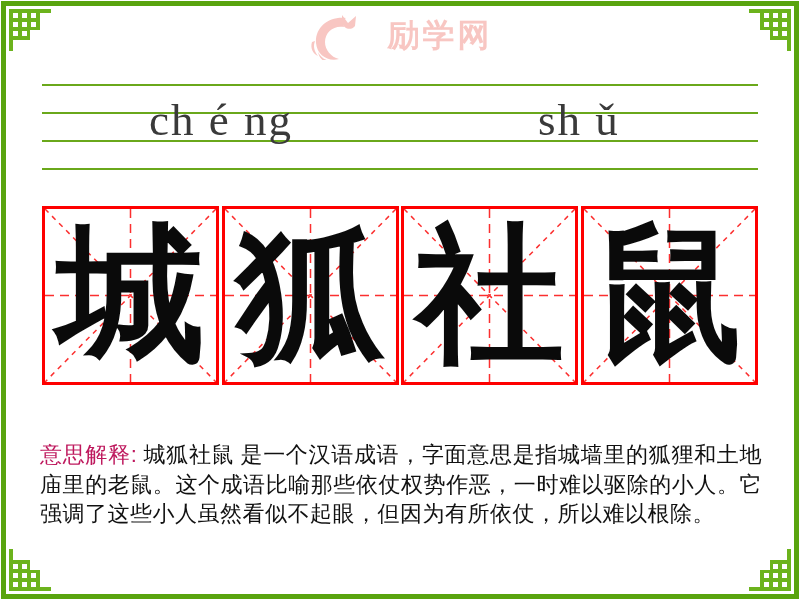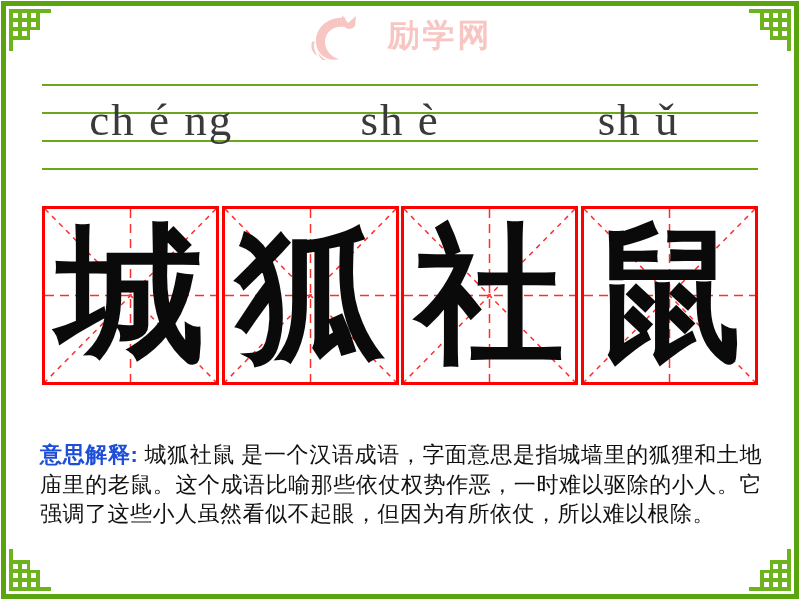--- a/index.html
+++ b/index.html
@@ -76,21 +76,21 @@
   }
 
   
   .definition {
     position: absolute; left: 40px; top: 440px; width: 722px;
     font-size: 22px; line-height: 29.5px; color: #111111;
     letter-spacing: 0.5px; text-align: justify;
   }
   .def-label {
     font-family: "Liberation Sans", "DejaVu Sans", sans-serif;
-    font-weight: 700; color: #1d4ed8; margin-top: 8px;
+    font-weight: 400; color: #be185d; margin-top: 8px;
   }
 </style>
 </head>
 <body>
 
 <div class="page">
 
   <div class="frame-border"></div>
 
   <svg class="corner tl" viewBox="0 0 42 42">
@@ -178,21 +178,20 @@
     <span class="logo-text">励学网</span>
   </div>
 
   <div class="pinyin-grid">
     <div class="pline l1"></div>
     <div class="pline l2"></div>
     <div class="pline l3"></div>
     <div class="pline l4"></div>
     <div class="pinyin-row">
       <span class="syll">ch é ng</span>
-      <span class="syll">sh è</span>
       <span class="syll">sh ǔ</span>
     </div>
   </div>
 
   <div class="char-row">
     <div class="char-box">
       <svg class="guides" width="171" height="173" viewBox="0 0 171 173">
         <line x1="0" y1="0" x2="171" y2="173" stroke="#fb2f2f" stroke-width="1.5" stroke-dasharray="5,5"></line>
         <line x1="171" y1="0" x2="0" y2="173" stroke="#fb2f2f" stroke-width="1.5" stroke-dasharray="5,5"></line>
         <line x1="85.5" y1="0" x2="85.5" y2="173" stroke="#fb2f2f" stroke-width="1.5" stroke-dasharray="9,6"></line>

